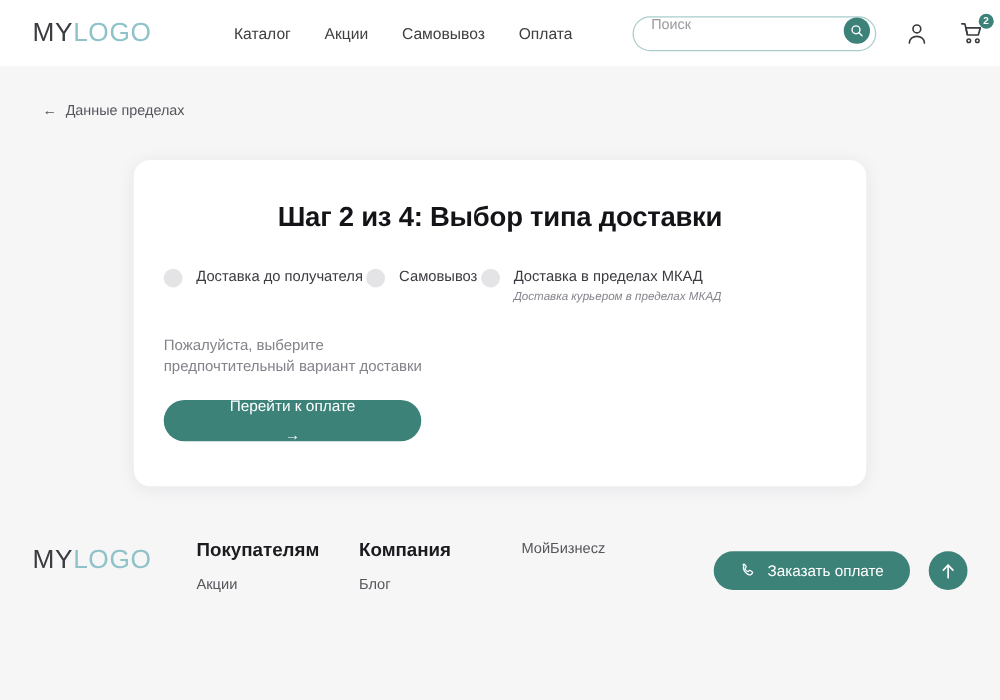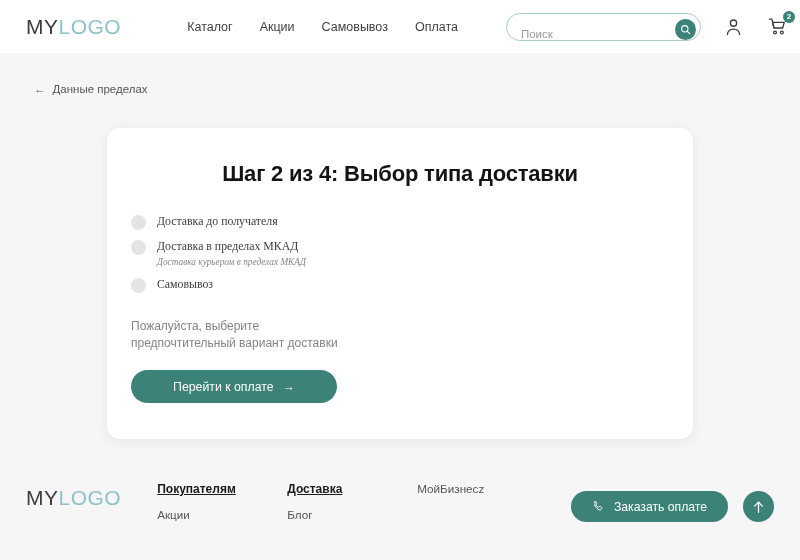--- a/index.html
+++ b/index.html
@@ -52,21 +52,21 @@
   }
 
   .search-wrap {
     margin-left: 48px;
     width: 250px;
     height: 28px;
     border: 1px solid #a8cdcb;
     border-radius: 16px;
     background: #fff;
     display: flex;
-    align-items: flex-end;
+    align-items: flex-start;
     padding: 0 4px 0 14px;
     box-sizing: border-box;
   }
   .search-input {
     flex: 1;
     border: none;
     outline: none;
     font-size: 11.5px;
     font-family: inherit;
     color: #3b3b40;
@@ -157,21 +157,21 @@
   .card-inner { padding: 0 24px 0 24px; }
   .card-title {
     font-size: 22px;
     font-weight: 700;
     margin: 0 0 24px 0;
     color: #141418;
     letter-spacing: -0.2px;
     text-align: center;
   }
 
-  .options { display: flex; flex-direction: column; gap: 3px; font-family: Liberation Serif, serif; }
+  .options { display: flex; gap: 3px; }
   .option {
     display: flex;
     align-items: flex-start;
     gap: 11px;
     cursor: pointer;
     padding: 3px 0;
   }
   .radio {
     width: 15px;
     height: 15px;
@@ -210,20 +210,21 @@
     background: #3d8279;
     color: #ffffff;
     border: none;
     font-family: inherit;
     font-size: 12.3px;
     display: flex;
     align-items: center;
     justify-content: center;
     gap: 9px;
     cursor: pointer;
+    flex-direction: column;
   }
 
   
   .footer {
     position: relative;
     margin-top: 43px;
     padding: 0 26px;
     display: flex;
     align-items: flex-start;
   }
@@ -238,25 +239,24 @@
   }
   .footer-logo .logo-my { color: #3b3b40; }
   .footer-logo .logo-logo { color: #8fc3c9; }
 
   .footer-cols {
     display: flex;
     margin-left: 36px;
   }
   .footer-col { width: 130px; }
   .footer-col-title {
-    font-size: 12px;
+    font-size: 15px;
     font-weight: 700;
     color: #1b1b1f;
     margin-bottom: 12px;
-    text-decoration: underline;
   }
   .footer-link {
     display: block;
     font-size: 11.7px;
     color: #55555c;
     text-decoration: none;
     margin-bottom: 12px;
     cursor: pointer;
   }
 
@@ -355,28 +355,28 @@
       <div class="options">
         <div class="option">
           <span class="radio"></span>
           <span class="option-texts">
             <span class="option-label">Доставка до получателя</span>
           </span>
         </div>
         <div class="option">
           <span class="radio"></span>
           <span class="option-texts">
-            <span class="option-label">Доставка в пределах МКАД</span>
-            <span class="option-desc">Доставка курьером в пределах МКАД</span>
+            <span class="option-label">Самовывоз</span>
           </span>
         </div>
         <div class="option">
           <span class="radio"></span>
           <span class="option-texts">
-            <span class="option-label">Самовывоз</span>
+            <span class="option-label">Доставка в пределах МКАД</span>
+            <span class="option-desc">Доставка курьером в пределах МКАД</span>
           </span>
         </div>
       </div>
 
       <div class="helper">Пожалуйста, выберите предпочтительный вариант доставки</div>
 
       <button class="pay-btn">
         <span>Перейти к оплате</span>
         <span>→</span>
       </button>
@@ -390,21 +390,21 @@
       <span class="logo-logo">LOGO</span>
   </div>
 
   <div class="footer-cols">
     <div class="footer-col">
       <div class="footer-col-title">Покупателям</div>
       <a class="footer-link">Акции</a>
 
     </div>
     <div class="footer-col">
-      <div class="footer-col-title">Доставка</div>
+      <div class="footer-col-title">Компания</div>
       <a class="footer-link">Блог</a>
 
     </div>
     <div class="footer-col">
       <a class="footer-link">МойБизнесz</a>
 
     </div>
   </div>
 
   <div class="footer-actions">

